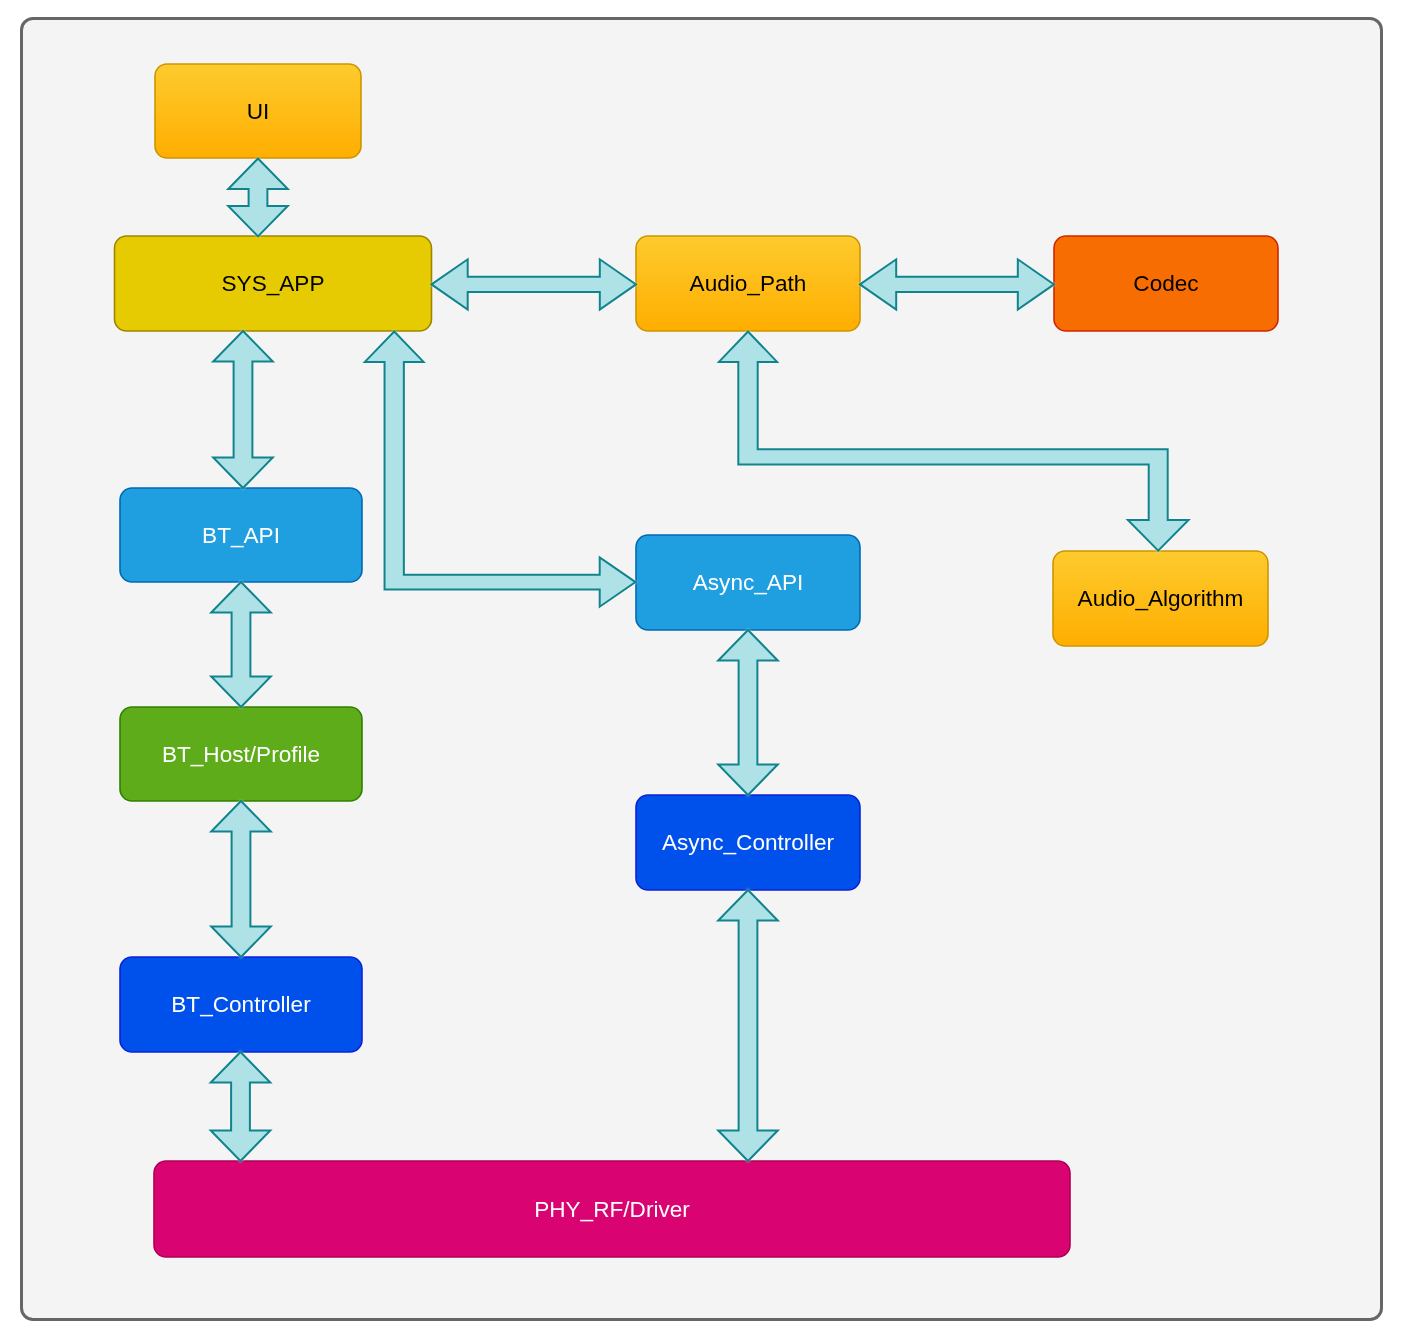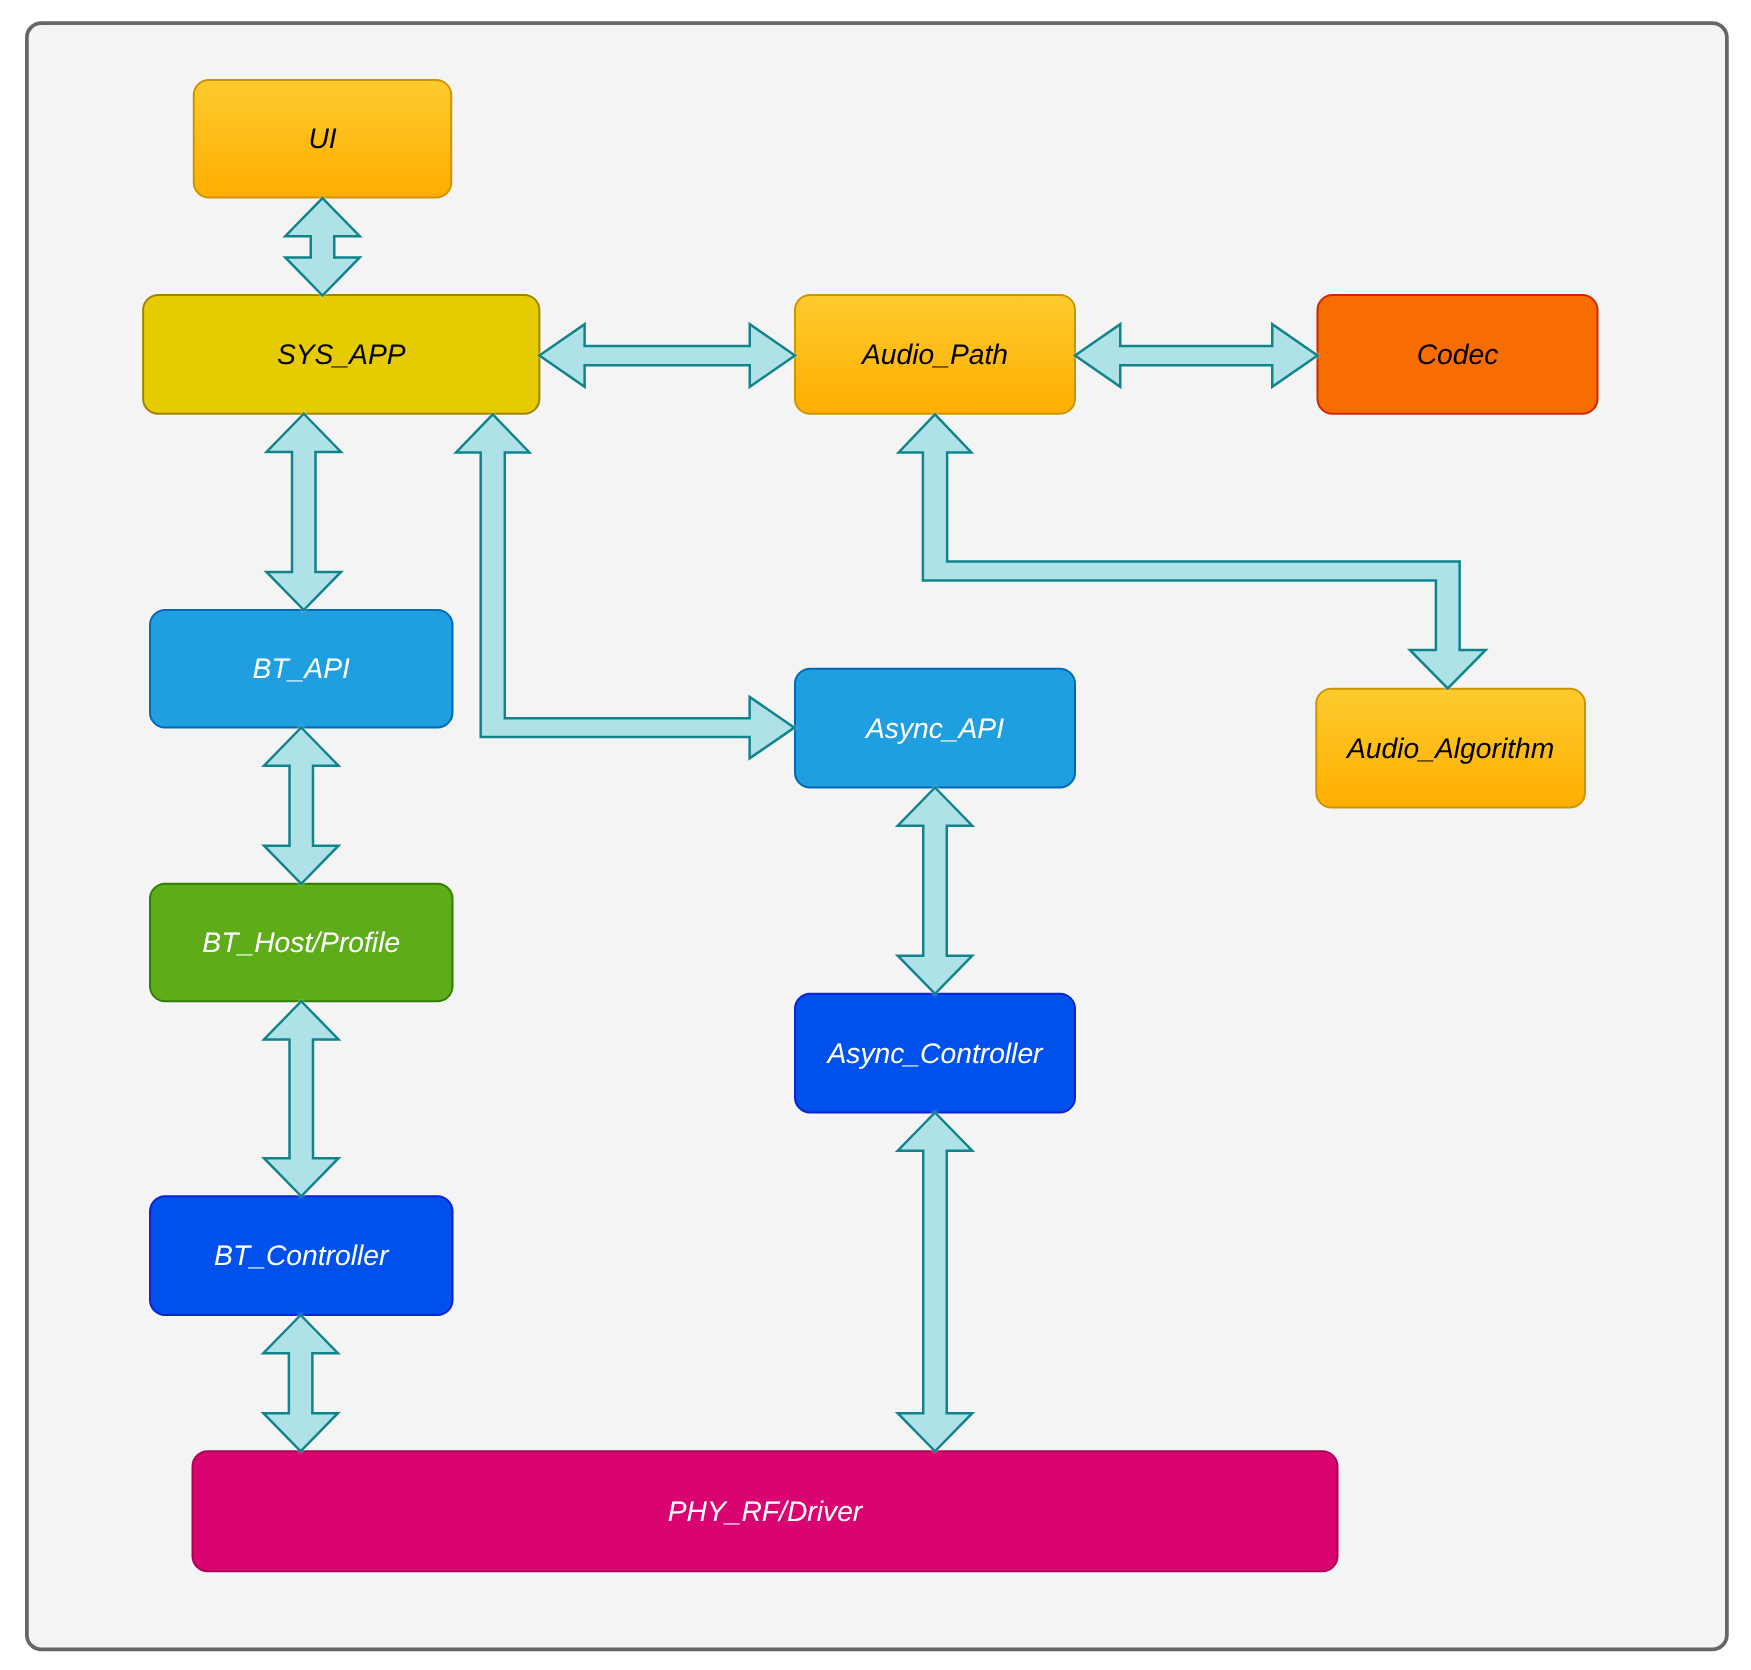--- a/index.html
+++ b/index.html
@@ -1,19 +1,19 @@
 <!DOCTYPE html>
 <html><head>
 <meta charset="utf-8">
 <title>Block Diagram</title>
 <style>
   html,body{margin:0;padding:0;background:#ffffff;}
   body{width:1401px;height:1336px;overflow:hidden;
        font-family:"Liberation Sans",sans-serif;}
-  #stage{position:relative;width:1138px;height:1336px;font-style:italic;}
+  #stage{position:relative;width:1138px;height:1336px;}
   #frame{position:absolute;left:20.1px;top:17px;width:1362.7px;height:1304.2px;
          box-sizing:border-box;background:#f4f4f4;border:3px solid #666666;
          border-radius:13px;}
   svg#diagram{position:absolute;left:0;top:0;width:1401px;height:1336px;}
   #labels{opacity:0.999;}
   .glow{filter:drop-shadow(0 0 1.3px rgba(255,255,255,0.6));}
 </style>
 </head>
 <body>
 

